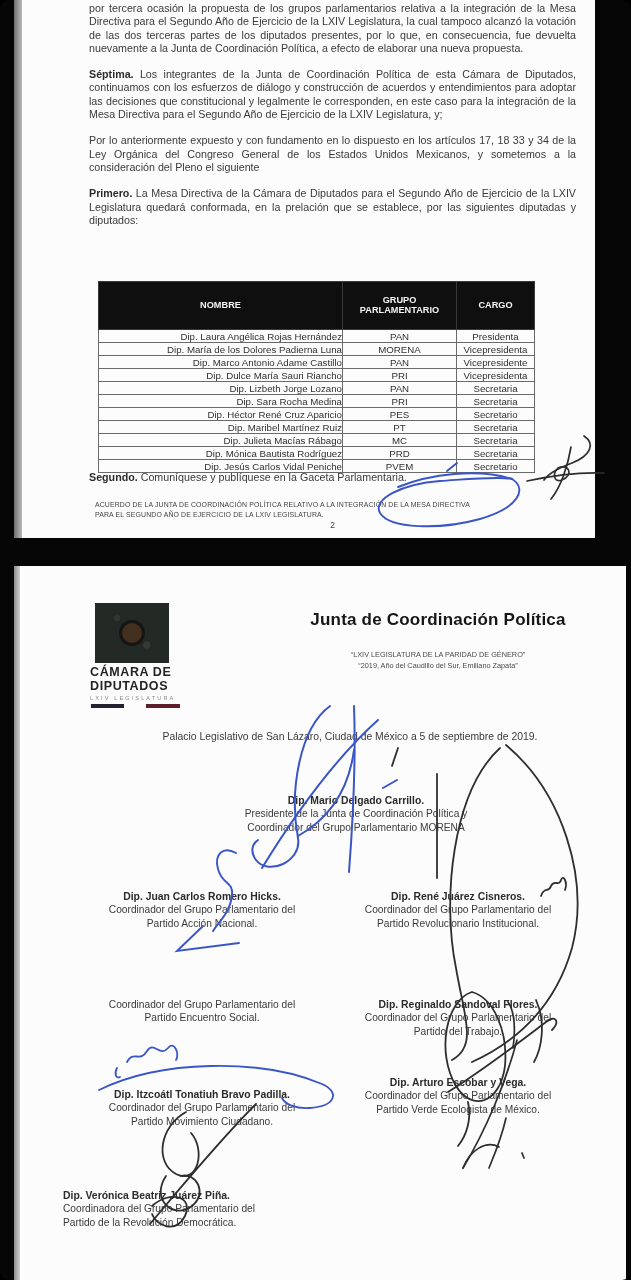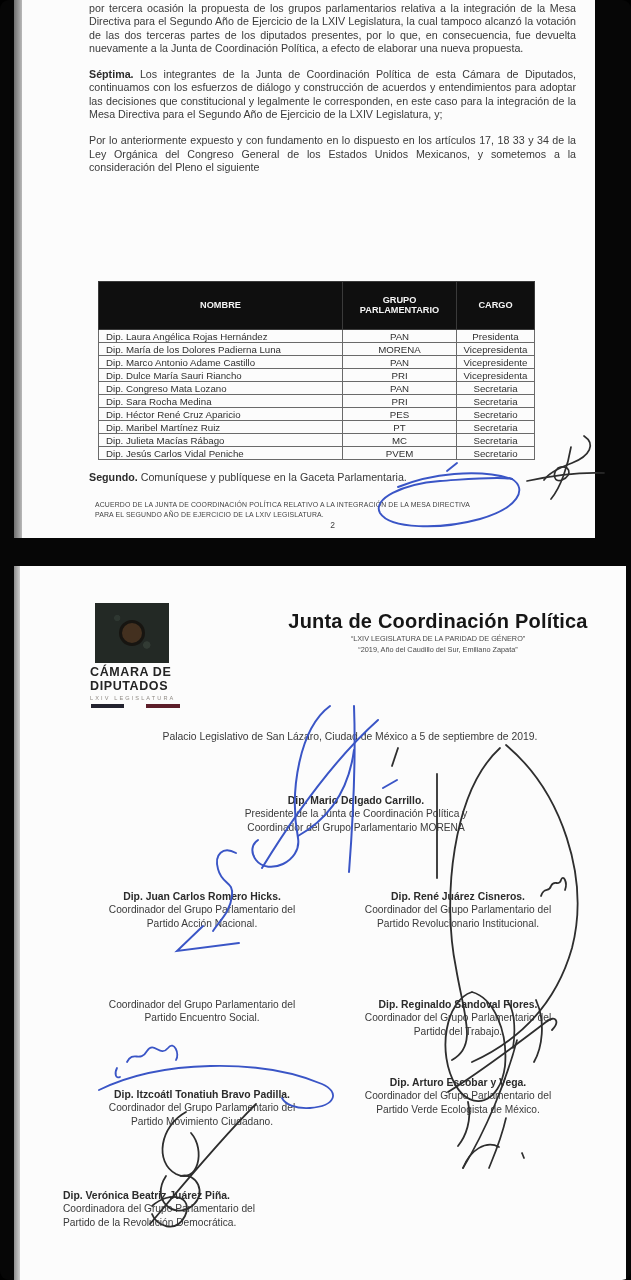--- a/index.html
+++ b/index.html
@@ -16,21 +16,21 @@
   .bodytext{position:absolute;left:75px;top:2px;width:487px;color:#3a3a3a;
             font-size:10.7px;line-height:13.3px;text-align:justify;}
   .bodytext p{margin:0 0 13px 0;}
   .bodytext b,.seg b{color:#2c2c2c;}
   .acuerdo{margin:6px 0 14px 0;text-align:center;font-weight:bold;color:#2c2c2c;
            font-size:11px;letter-spacing:.3px;}
   .mesa{position:absolute;left:84px;top:281px;border-collapse:collapse;table-layout:fixed;}
   .mesa th{background:#0f0f0f;color:#f4f4f4;font-size:9.2px;line-height:9.6px;
            font-weight:bold;padding:14px 0;border:1px solid #3a3a3a;}
   .mesa td{border:1px solid #6a6a6a;font-size:9.7px;color:#303030;height:12px;
-           padding:0 0 0 7px;white-space:nowrap;overflow:hidden;}
+           padding:0 0 0 7px;white-space:nowrap;overflow:hidden;text-align:right;}
   .mesa td.c{text-align:center;padding:0;}
   .seg{position:absolute;left:75px;top:471px;width:487px;font-size:10.7px;color:#3a3a3a;}
   .foot{position:absolute;left:81px;top:500px;width:480px;font-size:6.9px;
         line-height:9.6px;color:#3f3f3f;letter-spacing:.15px;}
   .pgnum{position:absolute;left:75px;top:520px;width:487px;text-align:center;
          font-size:8.5px;color:#3f3f3f;}
 
   
   .seal{position:absolute;left:81px;top:37px;width:74px;height:60px;background:
         radial-gradient(circle at 30% 25%, #2e3731 0 4%, transparent 5%),
@@ -39,21 +39,21 @@
   .seal .coin{position:absolute;left:50%;top:50%;width:26px;height:26px;margin:-13px 0 0 -13px;
         border-radius:50%;background:#43301f;border:3px solid #171511;box-sizing:border-box;}
   .logotext{position:absolute;left:76px;top:100px;color:#242424;}
   .logotext .l1{font-weight:bold;font-size:12.5px;line-height:13.5px;letter-spacing:.6px;}
   .logotext .l2{font-size:5.6px;letter-spacing:2.1px;color:#8f8a84;margin-top:2px;}
   .bars{margin-top:3px;height:4px;width:92px;position:relative;}
   .bars i{position:absolute;top:0;height:4px;display:block;}
   .bars .b1{left:1px;width:33px;background:#23232f;}
   .bars .b2{left:56px;width:34px;background:#5d1f2a;}
   .letterhead{position:absolute;left:244px;top:44px;width:360px;text-align:center;color:#161616;}
-  .letterhead .t{font-size:20px;font-weight:bold;letter-spacing:.2px;margin-bottom:1px;}
+  .letterhead .t{font-size:17px;font-weight:bold;letter-spacing:.2px;margin-bottom:20px;}
   .letterhead .q{font-size:7.3px;line-height:10.5px;color:#4a4a4a;}
   .dateline{position:absolute;left:86px;top:165px;width:500px;text-align:center;
             font-size:10.4px;color:#3a3a3a;}
   .sig{position:absolute;width:280px;text-align:center;color:#3a3a3a;
        font-size:10.2px;line-height:13.4px;}
   .sig .nm{font-weight:bold;font-size:10.4px;color:#2b2b2b;}
   .sig.left{text-align:left;}
 
   
   #ink{position:absolute;left:0;top:0;z-index:6;pointer-events:none;}
@@ -63,20 +63,21 @@
 
 <div id="stage">
 
   <div class="page" id="page1">
     <span class="edge"></span>
 
     <div class="bodytext">
       <p><b></b><span>por tercera ocasión la propuesta de los grupos parlamentarios relativa a la integración de la Mesa Directiva para el Segundo Año de Ejercicio de la LXIV Legislatura, la cual tampoco alcanzó la votación de las dos terceras partes de los diputados presentes, por lo que, en consecuencia, fue devuelta nuevamente a la Junta de Coordinación Política, a efecto de elaborar una nueva propuesta.</span></p>
       <p><b>Séptima.</b><span> Los integrantes de la Junta de Coordinación Política de esta Cámara de Diputados, continuamos con los esfuerzos de diálogo y construcción de acuerdos y entendimientos para adoptar las decisiones que constitucional y legalmente le corresponden, en este caso para la integración de la Mesa Directiva para el Segundo Año de Ejercicio de la LXIV Legislatura, y;</span></p>
       <p><b></b><span>Por lo anteriormente expuesto y con fundamento en lo dispuesto en los artículos 17, 18 33 y 34 de la Ley Orgánica del Congreso General de los Estados Unidos Mexicanos, y sometemos a la consideración del Pleno el siguiente</span></p>
+      <p><b>Primero.</b><span> La Mesa Directiva de la Cámara de Diputados para el Segundo Año de Ejercicio de la LXIV Legislatura quedará conformada, en la prelación que se establece, por las siguientes diputadas y diputados:</span></p>
     </div>
 
     <table class="mesa">
       <colgroup>
           <col style="width:244px">
           <col style="width:114px">
           <col style="width:78px">
         </colgroup>
       <thead>
         <tr>
@@ -100,21 +101,21 @@
             <td>Dip. Marco Antonio Adame Castillo</td>
             <td class="c">PAN</td>
             <td class="c">Vicepresidente</td>
           </tr>
           <tr>
             <td>Dip. Dulce María Sauri Riancho</td>
             <td class="c">PRI</td>
             <td class="c">Vicepresidenta</td>
           </tr>
           <tr>
-            <td>Dip. Congreso Mata Lozano</td>
+            <td>Dip. Lizbeth Jorge Lozano</td>
             <td class="c">PAN</td>
             <td class="c">Secretaria</td>
           </tr>
           <tr>
             <td>Dip. Sara Rocha Medina</td>
             <td class="c">PRI</td>
             <td class="c">Secretaria</td>
           </tr>
           <tr>
             <td>Dip. Héctor René Cruz Aparicio</td>
@@ -122,20 +123,25 @@
             <td class="c">Secretario</td>
           </tr>
           <tr>
             <td>Dip. Maribel Martínez Ruiz</td>
             <td class="c">PT</td>
             <td class="c">Secretaria</td>
           </tr>
           <tr>
             <td>Dip. Julieta Macías Rábago</td>
             <td class="c">MC</td>
+            <td class="c">Secretaria</td>
+          </tr>
+          <tr>
+            <td>Dip. Mónica Bautista Rodríguez</td>
+            <td class="c">PRD</td>
             <td class="c">Secretaria</td>
           </tr>
           <tr>
             <td>Dip. Jesús Carlos Vidal Peniche</td>
             <td class="c">PVEM</td>
             <td class="c">Secretario</td>
           </tr>
         </tbody>
     </table>
 

